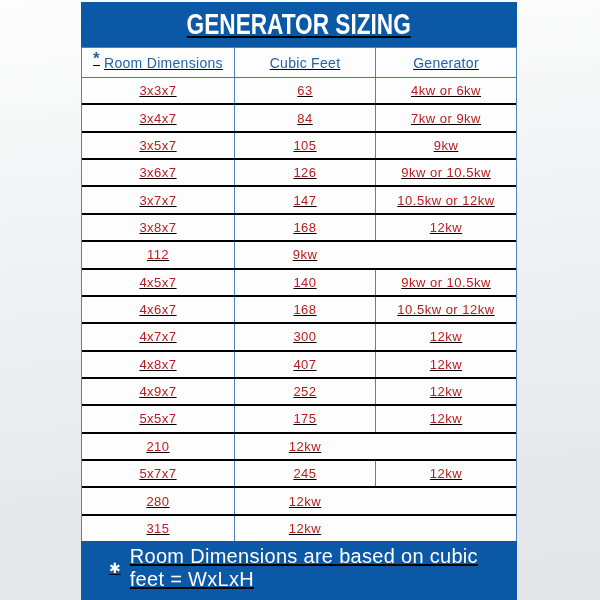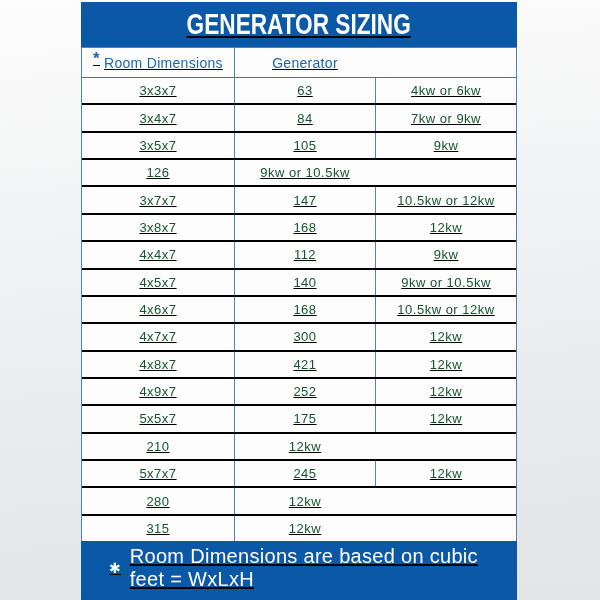--- a/index.html
+++ b/index.html
@@ -73,21 +73,21 @@
   .trow {
     flex: 1 1 0;
     display: grid;
     grid-template-columns: 152px 141px 141px;
   }
   .trow + .trow { border-top: 2px solid #000000; }
   .tcell {
     display: flex;
     align-items: center;
     justify-content: center;
-    color: #14532d;
+    color: #b91c1c;
     font-size: 13px;
     letter-spacing: 0.5px;
   }
   .tcell + .tcell { border-left: 1px solid #4d84bd; }
   .footer-bar {
     flex: 1 1 auto;
     background: #0b59a6;
     display: flex;
     align-items: center;
     padding: 0 0 6px 28px;
@@ -111,76 +111,79 @@
     <div class="title-text">GENERATOR SIZING</div>
   </div>
 
   <div class="table-wrap">
     <div class="thead">
       <div class="hcell">
         <span class="h-asterisk">*</span>
         <span>Room Dimensions</span>
       </div>
       <div class="hcell">
+        <span>Cubic Feet</span>
+      </div>
+      <div class="hcell">
         <span>Generator</span>
       </div>
     </div>
     <div class="t-body">
         <div class="trow">
           <div class="tcell">3x3x7</div>
           <div class="tcell">63</div>
           <div class="tcell">4kw or 6kw</div>
         </div>
         <div class="trow">
           <div class="tcell">3x4x7</div>
           <div class="tcell">84</div>
           <div class="tcell">7kw or 9kw</div>
         </div>
         <div class="trow">
           <div class="tcell">3x5x7</div>
           <div class="tcell">105</div>
           <div class="tcell">9kw</div>
         </div>
         <div class="trow">
+          <div class="tcell">3x6x7</div>
           <div class="tcell">126</div>
           <div class="tcell">9kw or 10.5kw</div>
         </div>
         <div class="trow">
           <div class="tcell">3x7x7</div>
           <div class="tcell">147</div>
           <div class="tcell">10.5kw or 12kw</div>
         </div>
         <div class="trow">
           <div class="tcell">3x8x7</div>
           <div class="tcell">168</div>
           <div class="tcell">12kw</div>
         </div>
         <div class="trow">
-          <div class="tcell">4x4x7</div>
           <div class="tcell">112</div>
           <div class="tcell">9kw</div>
         </div>
         <div class="trow">
           <div class="tcell">4x5x7</div>
           <div class="tcell">140</div>
           <div class="tcell">9kw or 10.5kw</div>
         </div>
         <div class="trow">
           <div class="tcell">4x6x7</div>
           <div class="tcell">168</div>
           <div class="tcell">10.5kw or 12kw</div>
         </div>
         <div class="trow">
           <div class="tcell">4x7x7</div>
           <div class="tcell">300</div>
           <div class="tcell">12kw</div>
         </div>
         <div class="trow">
           <div class="tcell">4x8x7</div>
-          <div class="tcell">421</div>
+          <div class="tcell">407</div>
           <div class="tcell">12kw</div>
         </div>
         <div class="trow">
           <div class="tcell">4x9x7</div>
           <div class="tcell">252</div>
           <div class="tcell">12kw</div>
         </div>
         <div class="trow">
           <div class="tcell">5x5x7</div>
           <div class="tcell">175</div>

